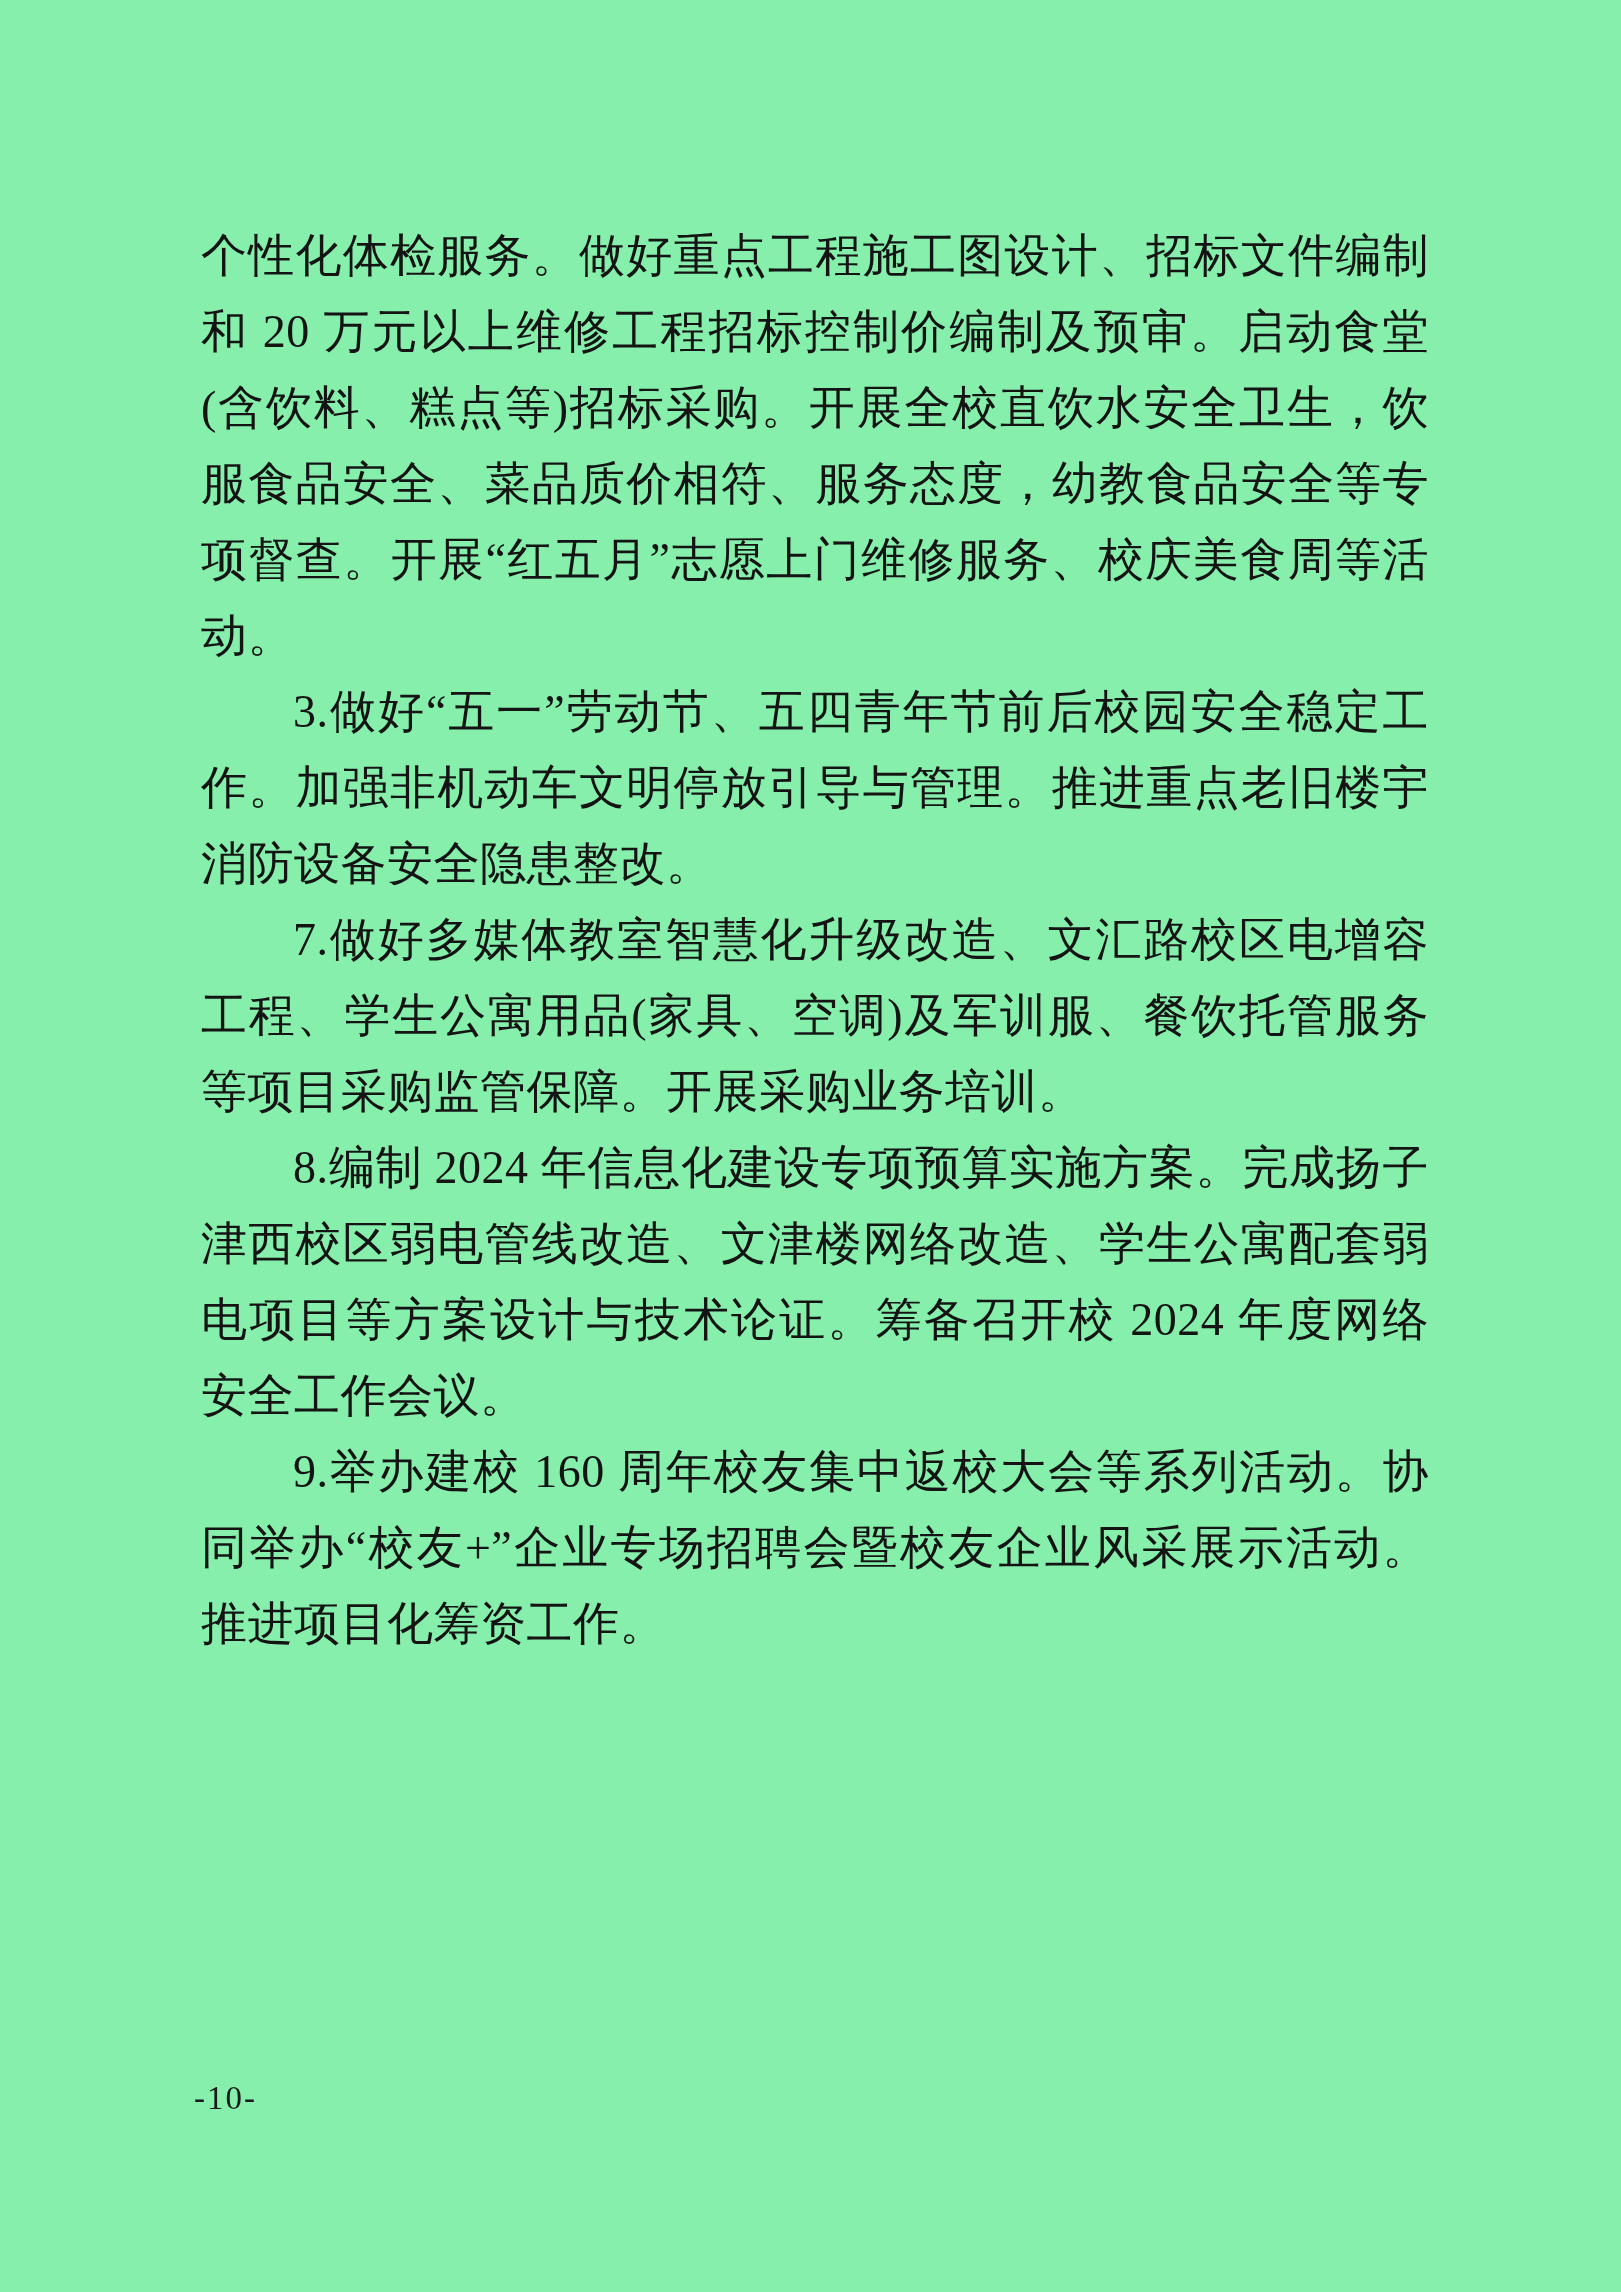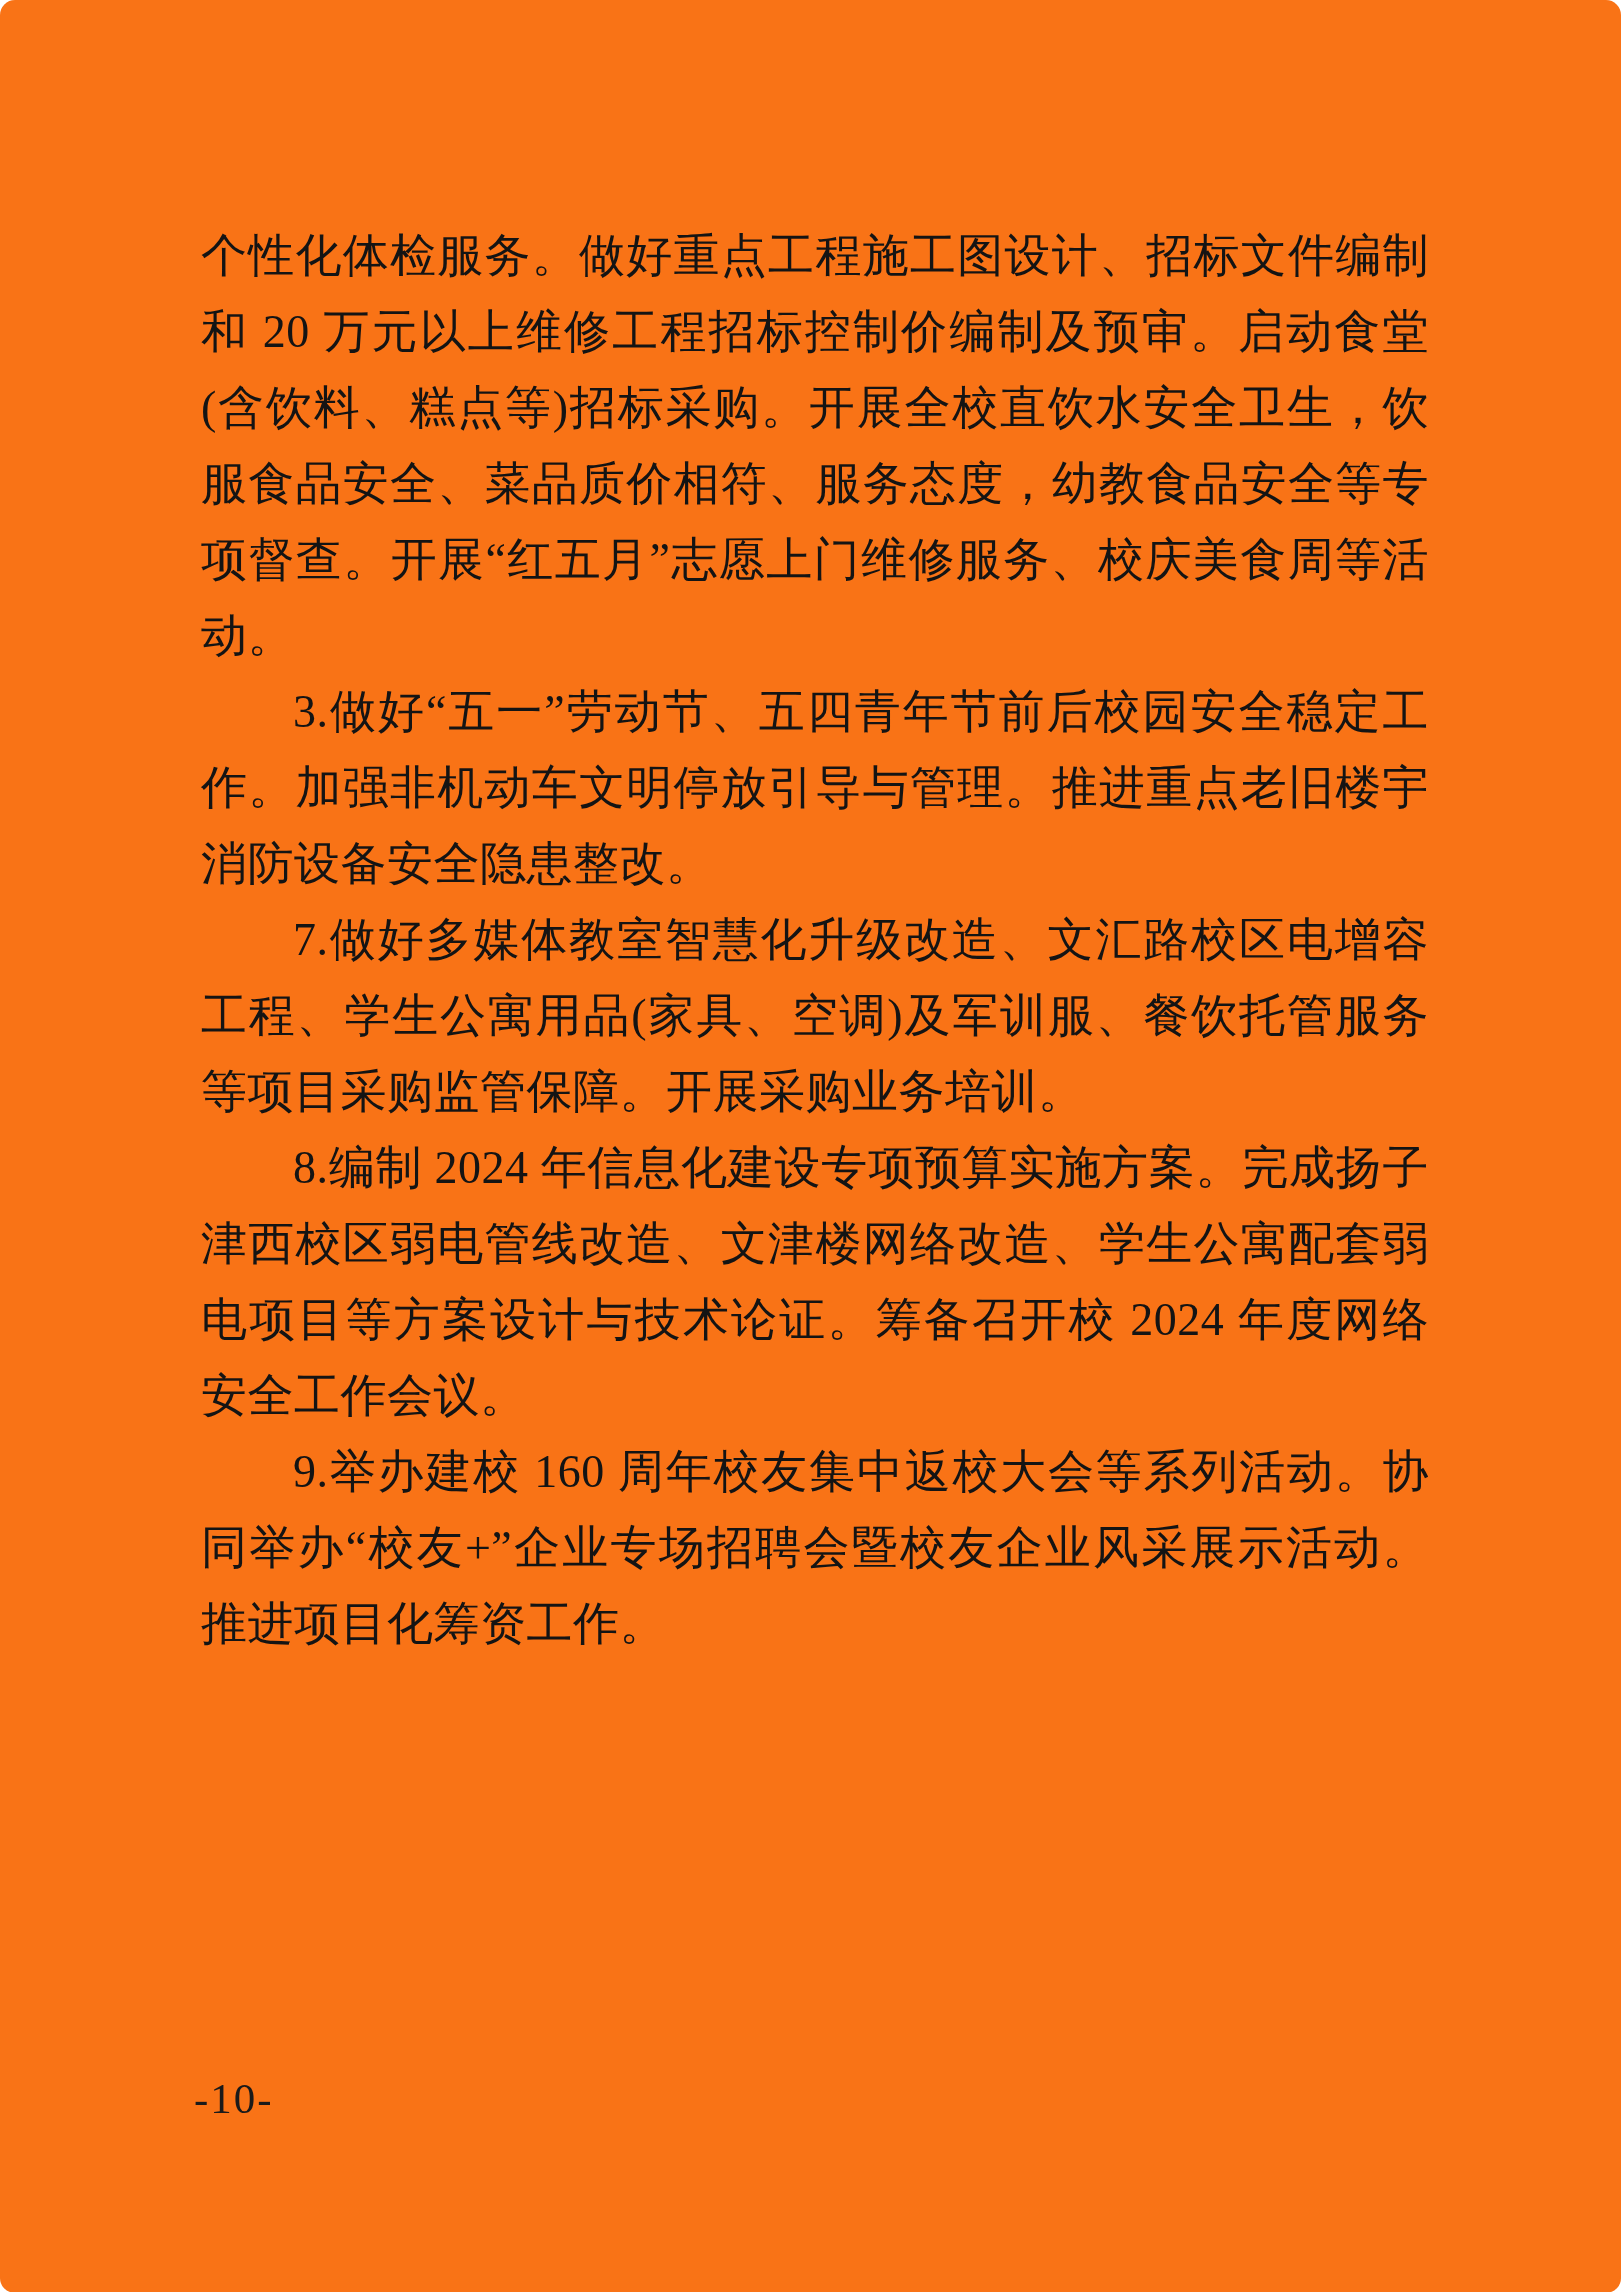--- a/index.html
+++ b/index.html
@@ -4,25 +4,24 @@
 <style>
   html, body {
     margin: 0;
     padding: 0;
     background: #ffffff;
   }
   .page {
     position: relative;
     width: 1621px;
     height: 2293px;
-    background: #f97316;
+    background: #86efac;
     overflow: hidden;
     font-family: "Liberation Serif", "DejaVu Serif", serif;
     color: #141414;
-    border-radius: 15px;
   }
   .body-text {
     position: absolute;
     left: 201px;
     top: 218px;
     width: 1228px;
     font-size: 46px;
     line-height: 76px;
     text-align: justify;
     letter-spacing: 0.5px;
@@ -31,21 +30,21 @@
     margin: 0;
     padding: 0;
   }
   .para.indent {
     text-indent: 2em;
   }
   .page-number {
     position: absolute;
     left: 194px;
     top: 2076px;
-    font-size: 43px;
+    font-size: 33px;
     line-height: 45px;
     letter-spacing: 2px;
     color: #1a1a1a;
   }
 </style>
 </head>
 <body>
 
 <div class="page">
 

